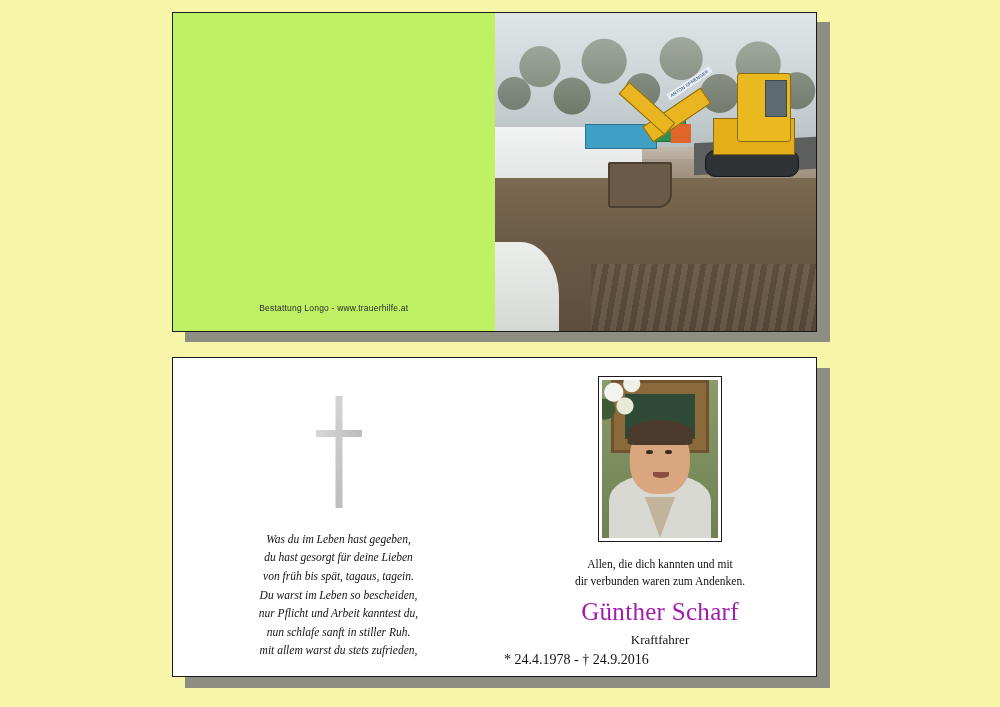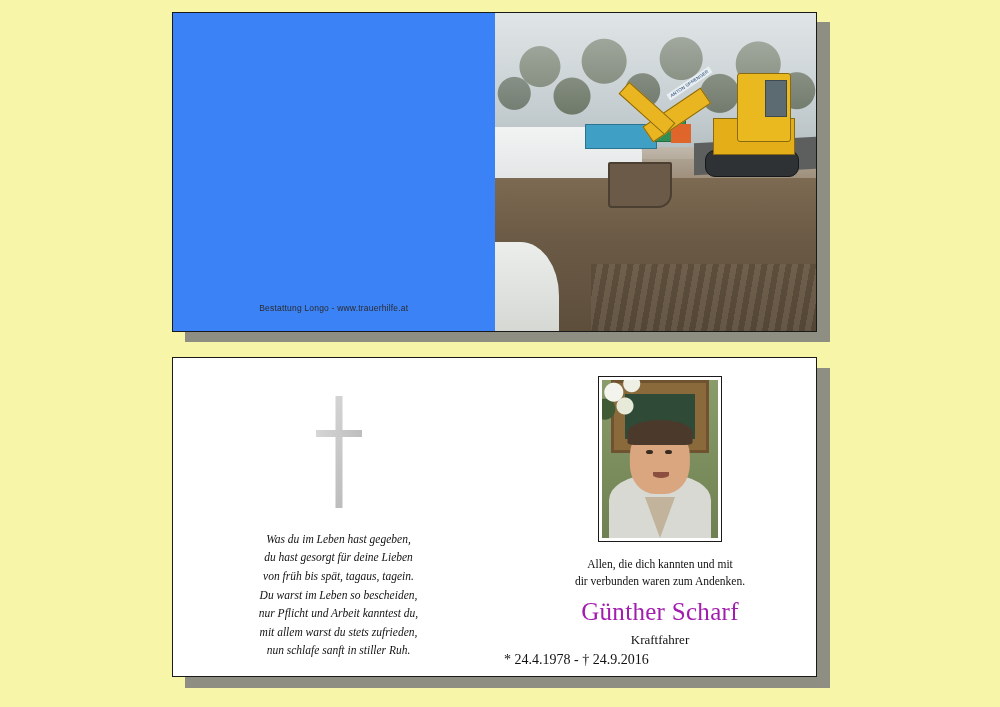--- a/index.html
+++ b/index.html
@@ -42,21 +42,21 @@
   }
   #card-top-inner {
     position: absolute;
     inset: 0;
     display: flex;
   }
   .top-left-panel {
     position: relative;
     width: 50%;
     height: 100%;
-    background: #3b82f6;
+    background: #bef264;
   }
   .credit {
     position: absolute;
     left: 0;
     right: 0;
     bottom: 18px;
     text-align: center;
     font-size: 8.5px;
     color: #2b2b2b;
     font-family: "Liberation Sans", sans-serif;
@@ -509,22 +509,22 @@
   <div id="card-bottom-inner">
 
     <div class="bottom-left">
       <div class="cross"></div>
       <div class="verse">
         <div>Was du im Leben hast gegeben,</div>
         <div>du hast gesorgt für deine Lieben</div>
         <div>von früh bis spät, tagaus, tagein.</div>
         <div>Du warst im Leben so bescheiden,</div>
         <div>nur Pflicht und Arbeit kanntest du,</div>
+        <div>nun schlafe sanft in stiller Ruh.</div>
         <div>mit allem warst du stets zufrieden,</div>
-        <div>nun schlafe sanft in stiller Ruh.</div>
       </div>
     </div>
 
     <div class="bottom-right">
       <div class="portrait-frame">
         <div class="portrait">
           <div class="p-window"></div>
           <div class="p-flowers"></div>
           <div class="p-body"></div>
           <div class="p-shirt-v"></div>

